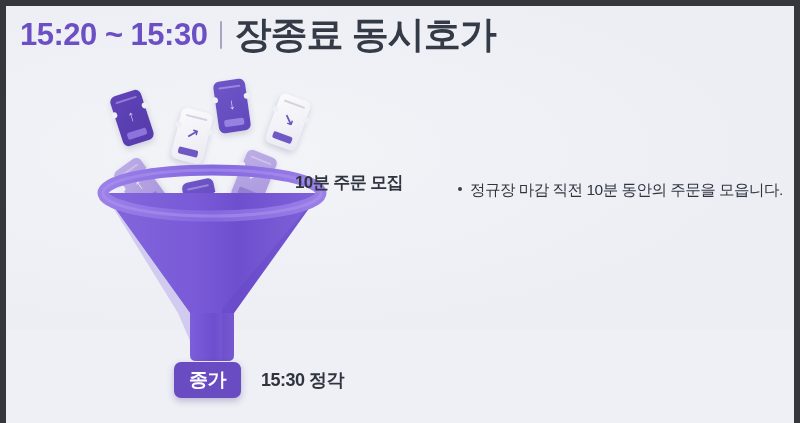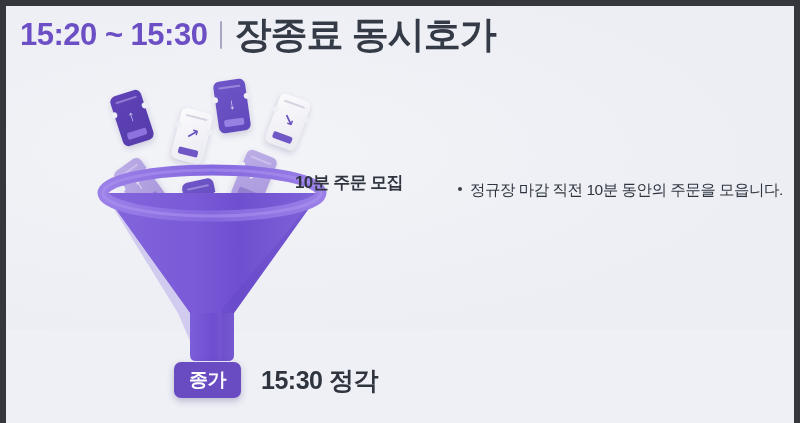--- a/index.html
+++ b/index.html
@@ -205,21 +205,21 @@
     font-size: 19px;
     font-weight: bold;
     letter-spacing: -0.5px;
     border-radius: 7px;
     padding: 8px 15px 9px;
     box-shadow: 0 3px 7px rgba(70,50,130,0.30);
     line-height: 1;
   }
   .footer-time {
     margin-left: 20px;
-    font-size: 25px;
+    font-size: 18px;
     font-weight: bold;
     color: #2f343f;
     letter-spacing: -0.5px;
     white-space: nowrap;
   }
 </style>
 </head>
 <body>
 
 <div class="frame">

